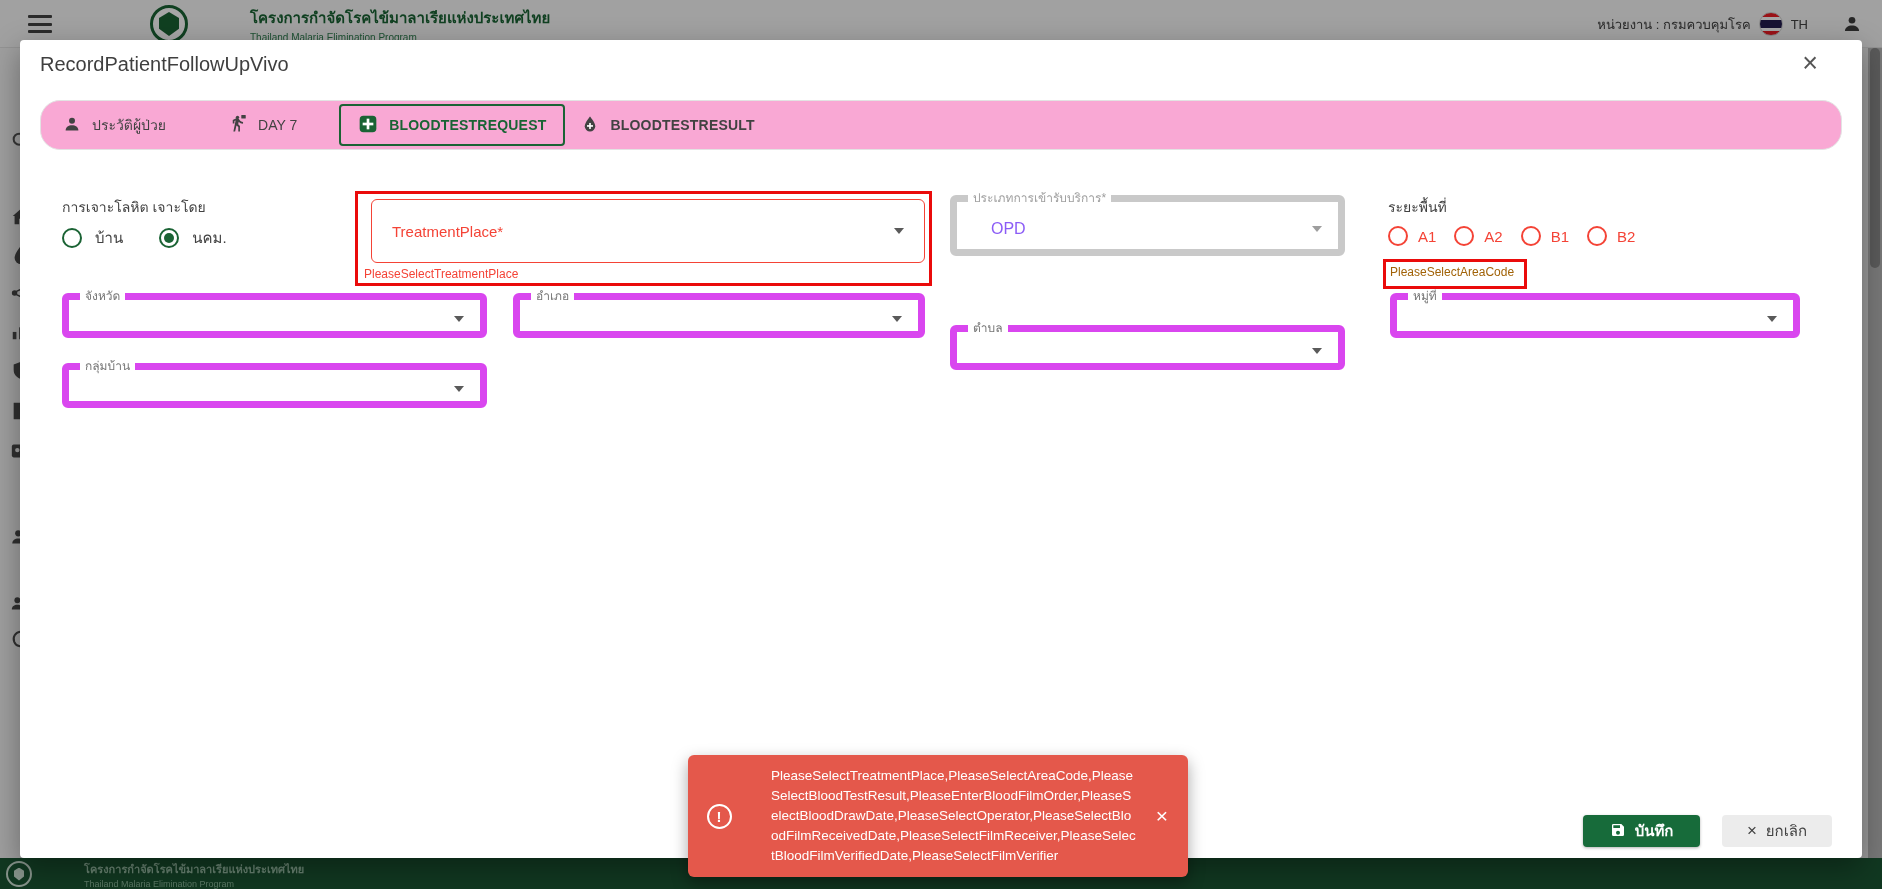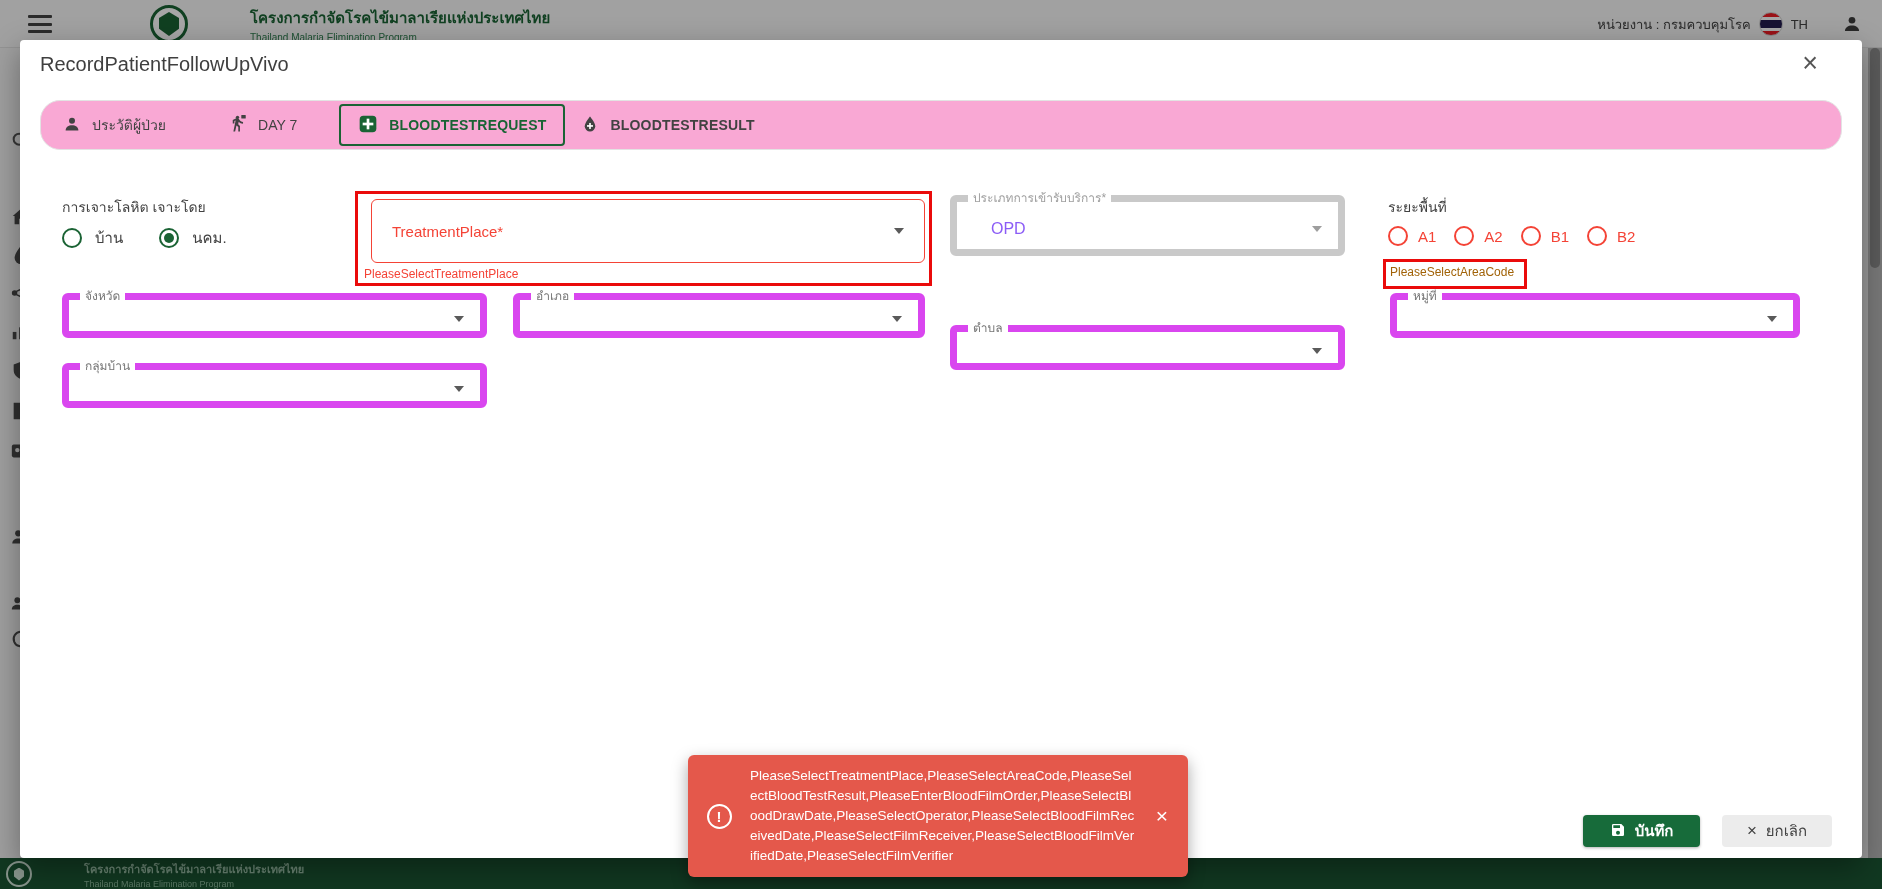--- a/index.html
+++ b/index.html
@@ -93,21 +93,21 @@
 
   .btn { position:absolute; height:32px; border-radius:4px; display:flex; align-items:center; justify-content:center; gap:9px; font-size:15px; cursor:pointer; }
   .btn-save { left:1563px; top:775px; width:117px; background:#176B3A; color:#ffffff; font-weight:bold; box-shadow:0 1px 3px rgba(0,0,0,.3); }
   .btn-cancel { left:1702px; top:775px; width:110px; background:#ececec; color:#424242; }
   .btn-cancel .x { font-size:17px; color:#424242; }
 
   
   .toast { position:absolute; left:688px; top:755px; width:500px; min-height:122px; background:#E4584B; border-radius:6px; z-index:20; display:flex; align-items:center; box-shadow:0 6px 16px rgba(0,0,0,.35); padding:11px 0; }
   .toast-icon { flex:0 0 62px; display:flex; align-items:center; justify-content:center; }
   .toast-icon .circle { width:25px; height:25px; border:2px solid #fff; border-radius:50%; color:#fff; font-size:15px; font-weight:bold; display:flex; align-items:center; justify-content:center; }
-  .toast-msg { flex:1; font-size:13.5px; line-height:20px; color:#ffffff; word-break:break-all; font-weight:500; }
+  .toast-msg { flex:1; font-size:13.5px; line-height:20px; color:#ffffff; word-break:break-all; font-weight:500;margin-left:21px; }
   .toast-close { flex:0 0 52px; display:flex; align-items:center; justify-content:center; color:#ffffff; font-size:21px; cursor:pointer; }
 </style>
 </head>
 <body>
 
 <div class="screen">
 
   <div class="appbar">
     <div class="hamburger">
         <span></span>

